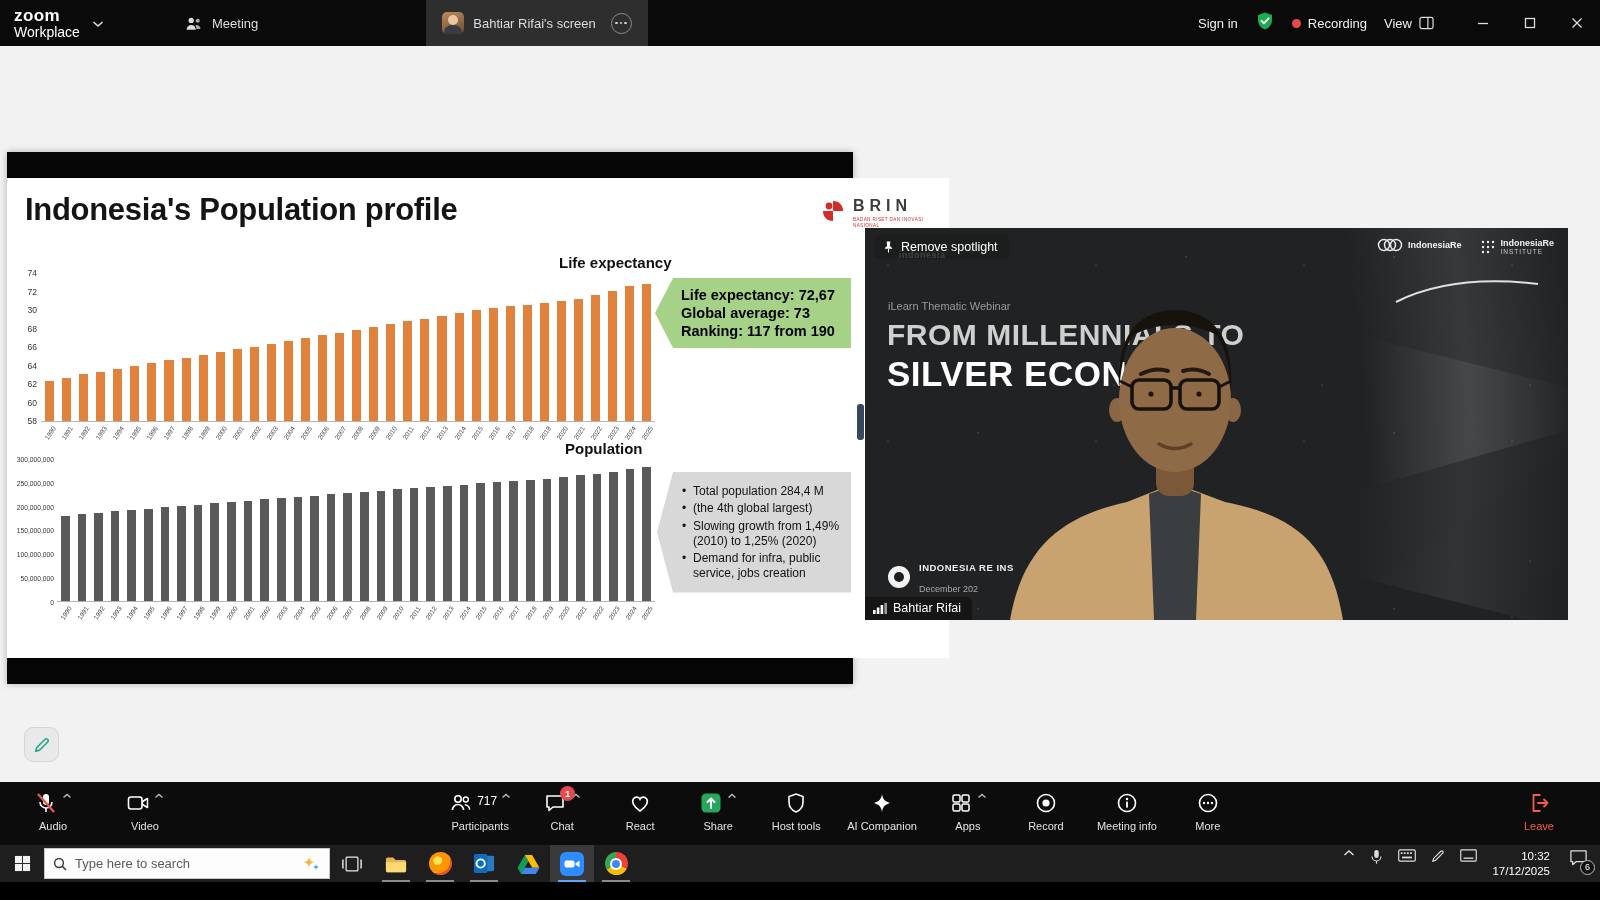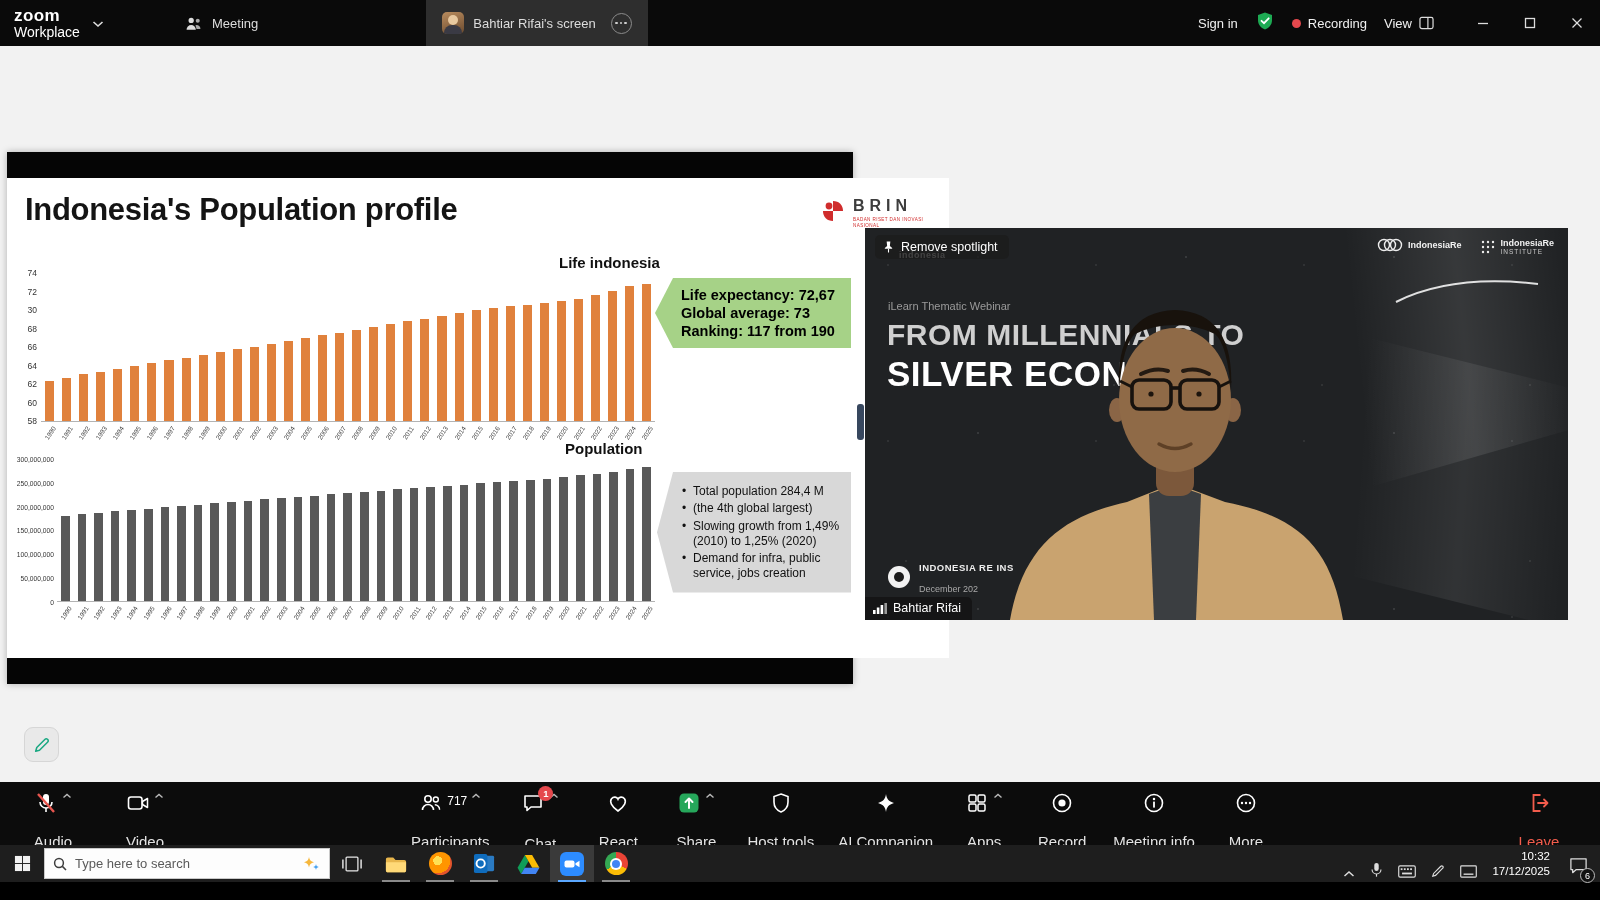--- a/index.html
+++ b/index.html
@@ -103,42 +103,42 @@
   .v-nametag{position:absolute;left:0;bottom:0;z-index:3;display:flex;align-items:center;gap:6px;background:rgba(18,18,18,.78);border-radius:0 5px 0 0;padding:4px 11px 5px 8px;color:#fff;font-size:12.5px}
 
   
   .toolbar{position:absolute;left:0;top:782px;width:1600px;height:63px;background:#0c0c0c;display:flex;align-items:stretch;z-index:30}
   .tb-group{display:flex;align-items:stretch}
   .tb-group.left{padding-left:26px;gap:38px}
   .tb-group.center{margin:0 auto;gap:24px}
   .tb-group.right{padding-right:34px}
   .tb-item{display:flex;flex-direction:column;align-items:center;justify-content:flex-start;padding-top:9px;min-width:54px;cursor:pointer}
   .icon-row{display:flex;align-items:flex-start;gap:4px;height:26px}
-  .tb-label{font-size:15px;color:#e3e3e3;margin-top:18px;white-space:nowrap}
+  .tb-label{font-size:11px;color:#e3e3e3;margin-top:3px;white-space:nowrap}
   .tb-count{font-size:12px;color:#fff;margin-top:3px}
   .caret{margin-top:1px;display:inline-flex}
   .chat-iconwrap{position:relative}
   .chat-badge{position:absolute;top:-5px;right:-8px;min-width:15px;height:15px;border-radius:8px;background:#e5484d;color:#fff;font-size:9.5px;font-weight:700;display:flex;align-items:center;justify-content:center;padding:0 3px}
   .tb-item.leave .tb-label{color:#f25c4c}
 
   
   .taskbar{position:absolute;left:0;top:845px;width:1600px;height:37px;background:#1e1e1e;display:flex;align-items:center;z-index:30}
   .tk-start{width:44px;height:37px;display:flex;align-items:center;justify-content:center;cursor:pointer}
   .tk-search{width:286px;height:31px;background:#fdfdfd;border:1px solid #c9c9c9;display:flex;align-items:center;gap:8px;padding:0 8px;cursor:text}
   .tk-search input{border:0;outline:0;background:transparent;font-size:13px;color:#444;flex:1;font-family:inherit}
   .tk-search input::placeholder{color:#5a5a5a;opacity:1}
   .tk-btn{width:44px;height:37px;display:flex;align-items:center;justify-content:center;cursor:pointer;position:relative}
   .tk-btn.running::after{content:"";position:absolute;left:8px;right:8px;bottom:0;height:2.5px;background:#8a8a8a}
   .tk-btn.active{background:#3a3a3a}
   .tk-btn.active::after{background:#5aa7ff}
   .chrome-ico{width:23px;height:23px;border-radius:50%;background:conic-gradient(#ea4335 0 33%,#fbbc05 33% 66%,#34a853 66% 100%);position:relative}
   .chrome-ico::before{content:"";position:absolute;inset:5.5px;border-radius:50%;background:#fff}
   .chrome-ico::after{content:"";position:absolute;inset:7.5px;border-radius:50%;background:#4285f4}
   .ffx-ico{width:23px;height:23px;border-radius:50%;background:radial-gradient(circle at 38% 38%,#ffe054 0 22%,#ff9500 22% 62%,#e4552c 62% 100%)}
-  .tray{margin-left:auto;display:flex;align-items:flex-end;gap:15px;padding-right:12px}
+  .tray{margin-left:auto;display:flex;align-items:flex-start;gap:15px;padding-right:12px}
   .tray-ic{display:flex;align-items:center;justify-content:center;cursor:pointer}
   .tray-clock{text-align:right;font-size:11.5px;color:#fff;line-height:1.3;cursor:pointer}
   .tray-notif{position:relative;cursor:pointer;margin-left:4px}
   .notif-badge{position:absolute;right:-7px;bottom:-5px;width:15px;height:15px;border:1px solid #bbb;border-radius:50%;background:#111;color:#fff;font-size:9px;display:flex;align-items:center;justify-content:center}
 </style>
 </head>
 <body>
 
 <div class="stage">
 
@@ -227,21 +227,21 @@
             <path d="M13 3 C19 3 23 7 23 13 L13 13 Z" fill="#d02c2c"></path>
             <path d="M13 23 C7 23 3 19 3 13 L13 13 Z" fill="#d02c2c"></path>
             <circle cx="9" cy="8" r="3.4" fill="#d02c2c"></circle>
           </svg>
           <div class="brin-text">
             <div class="brin-name">BRIN</div>
             <div class="brin-cap">BADAN RISET DAN INOVASI NASIONAL</div>
           </div>
         </div>
 
-        <div class="section-label label-life">Life indonesia</div>
+        <div class="section-label label-life">Life expectancy</div>
 
         <div class="chart chart-life">
           <div class="ylab" id="life-ylab">
               <span>74</span>
               <span>72</span>
               <span>30</span>
               <span>68</span>
               <span>66</span>
               <span>64</span>
               <span>62</span>

